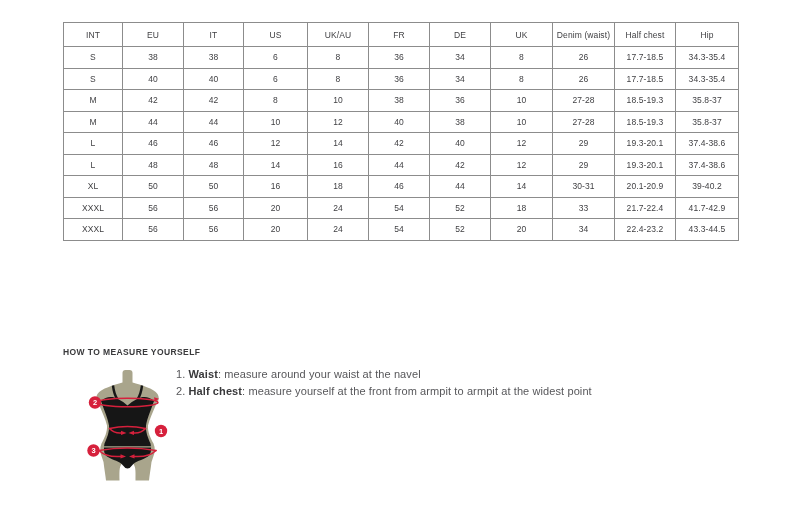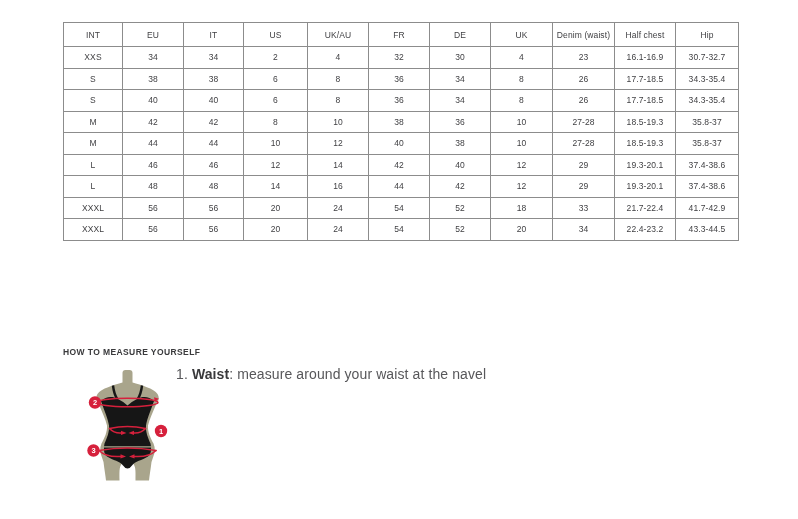--- a/index.html
+++ b/index.html
@@ -57,21 +57,21 @@
   }
   .measure-list {
     position: absolute;
     left: 176px;
     top: 370px;
     margin: 0;
     padding: 0;
     list-style: none;
   }
   .measure-list .measure-item {
-    font-size: 14px;
+    font-size: 11px;
     line-height: 8px;
     margin-bottom: 9px;
     color: #57575a;
     letter-spacing: 0.1px;
     white-space: nowrap;
   }
   .measure-list .measure-item b { color: #39393b; }
 
   .badge-num {
     font-family: "Liberation Sans", sans-serif;
@@ -109,33 +109,20 @@
           <th>FR</th>
           <th>DE</th>
           <th>UK</th>
           <th>Denim (waist)</th>
           <th>Half chest</th>
           <th>Hip</th>
         </tr>
     </thead>
     <tbody>
         <tr>
-          <td>XXS</td>
-          <td>34</td>
-          <td>34</td>
-          <td>2</td>
-          <td>4</td>
-          <td>32</td>
-          <td>30</td>
-          <td>4</td>
-          <td>23</td>
-          <td>16.1-16.9</td>
-          <td>30.7-32.7</td>
-        </tr>
-        <tr>
           <td>S</td>
           <td>38</td>
           <td>38</td>
           <td>6</td>
           <td>8</td>
           <td>36</td>
           <td>34</td>
           <td>8</td>
           <td>26</td>
           <td>17.7-18.5</td>
@@ -198,20 +185,33 @@
           <td>48</td>
           <td>48</td>
           <td>14</td>
           <td>16</td>
           <td>44</td>
           <td>42</td>
           <td>12</td>
           <td>29</td>
           <td>19.3-20.1</td>
           <td>37.4-38.6</td>
+        </tr>
+        <tr>
+          <td>XL</td>
+          <td>50</td>
+          <td>50</td>
+          <td>16</td>
+          <td>18</td>
+          <td>46</td>
+          <td>44</td>
+          <td>14</td>
+          <td>30-31</td>
+          <td>20.1-20.9</td>
+          <td>39-40.2</td>
         </tr>
         <tr>
           <td>XXXL</td>
           <td>56</td>
           <td>56</td>
           <td>20</td>
           <td>24</td>
           <td>54</td>
           <td>52</td>
           <td>18</td>
@@ -288,15 +288,16 @@
       </g>
       <g>
         <circle cx="9.5" cy="81.5" r="6.2" fill="#d6203c"></circle>
         <text class="badge-num" x="9.5" y="84.2" text-anchor="middle">3</text>
       </g>
     </svg>
   </div>
 
   <ul class="measure-list">
       <li class="measure-item"><span>1. </span><b>Waist</b><span>: measure around your waist at the navel</span></li>
+      <li class="measure-item"><span>2. </span><b>Half chest</b><span>: measure yourself at the front from armpit to armpit at the widest point</span></li>
     </ul>
 
 </div>
 
 </body></html>

